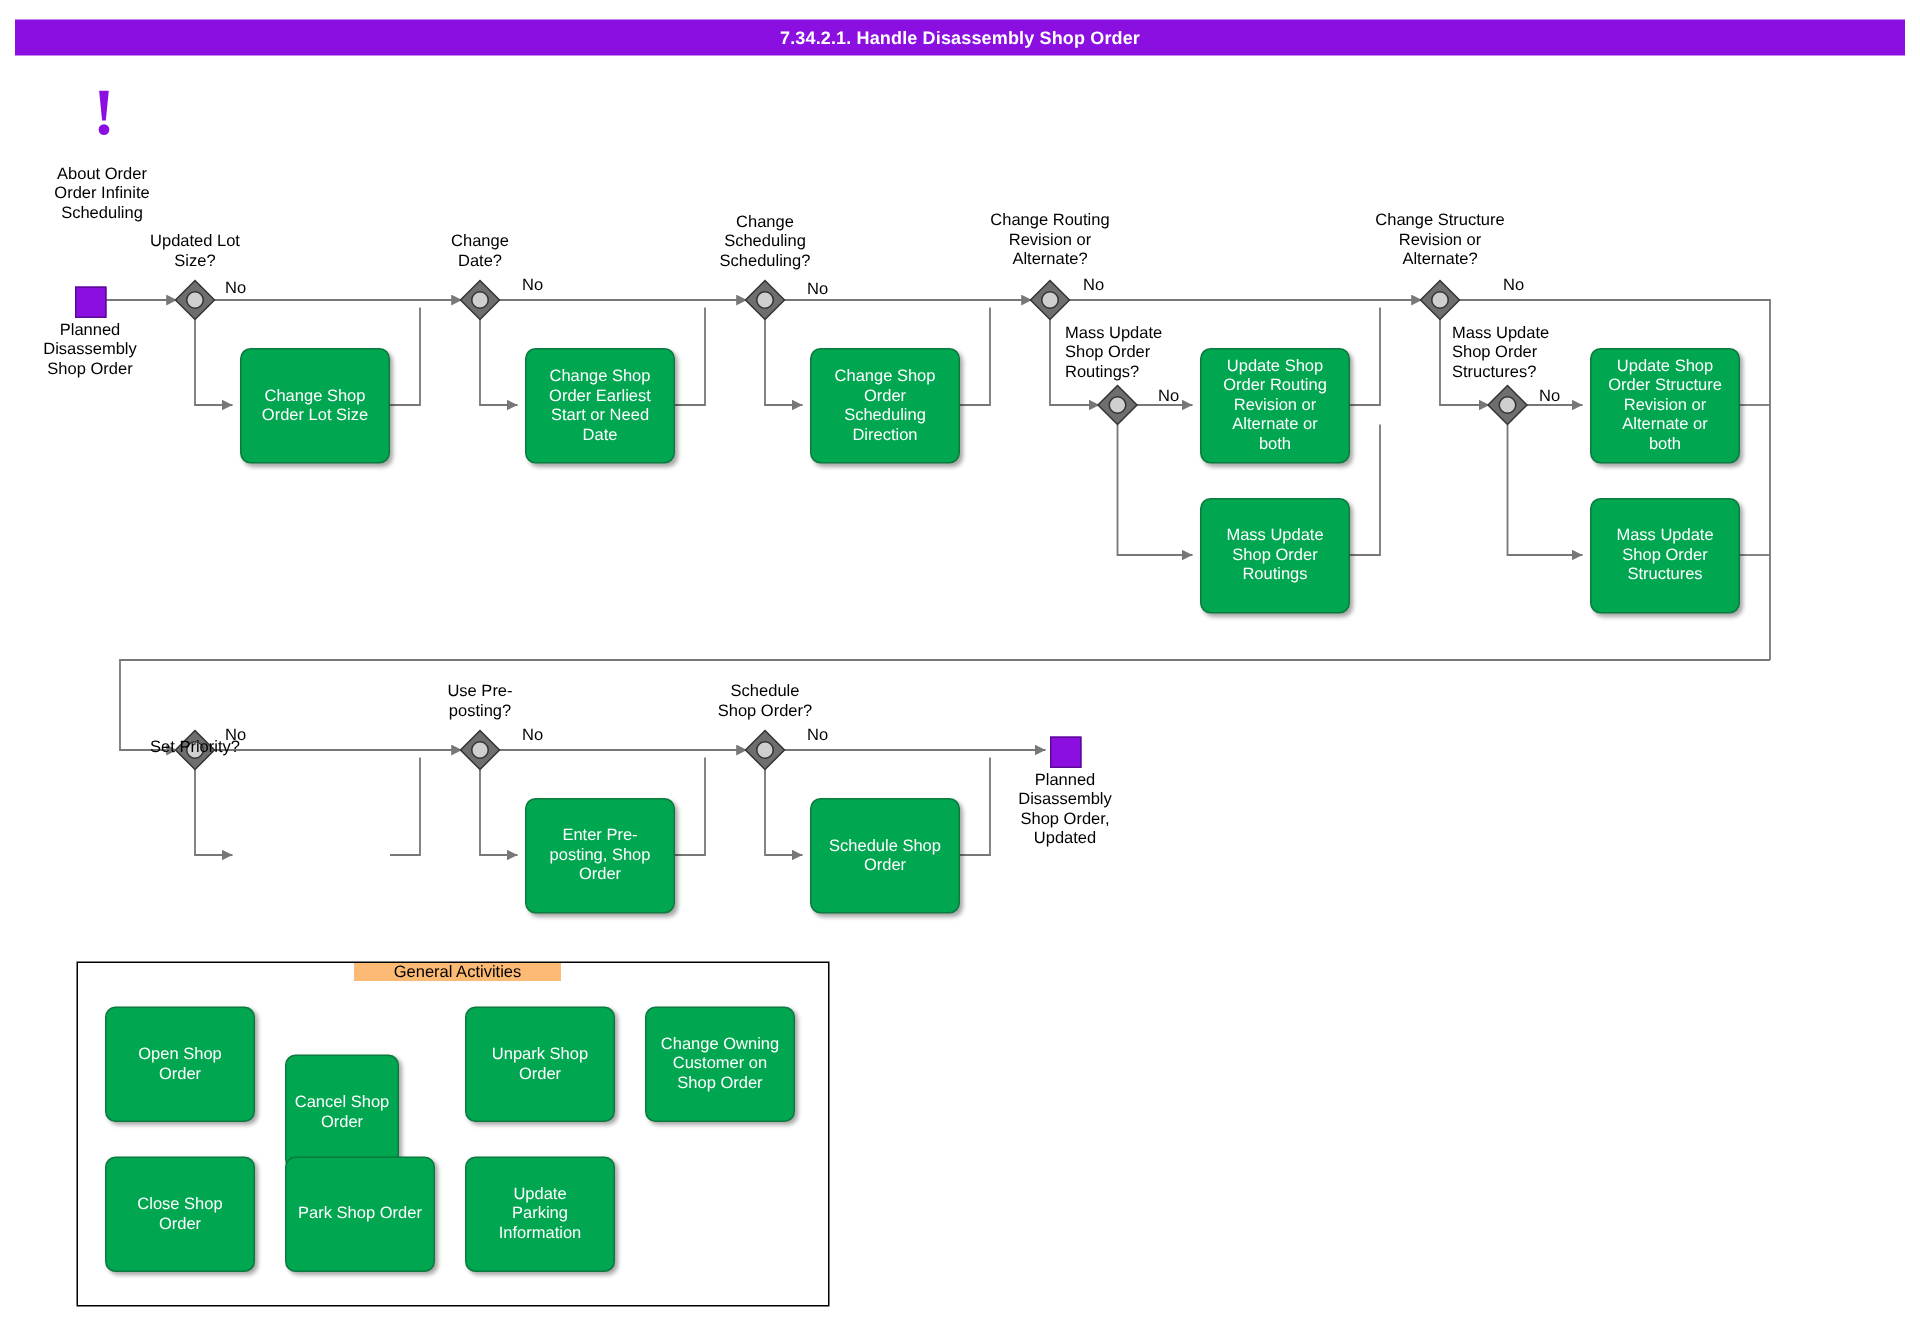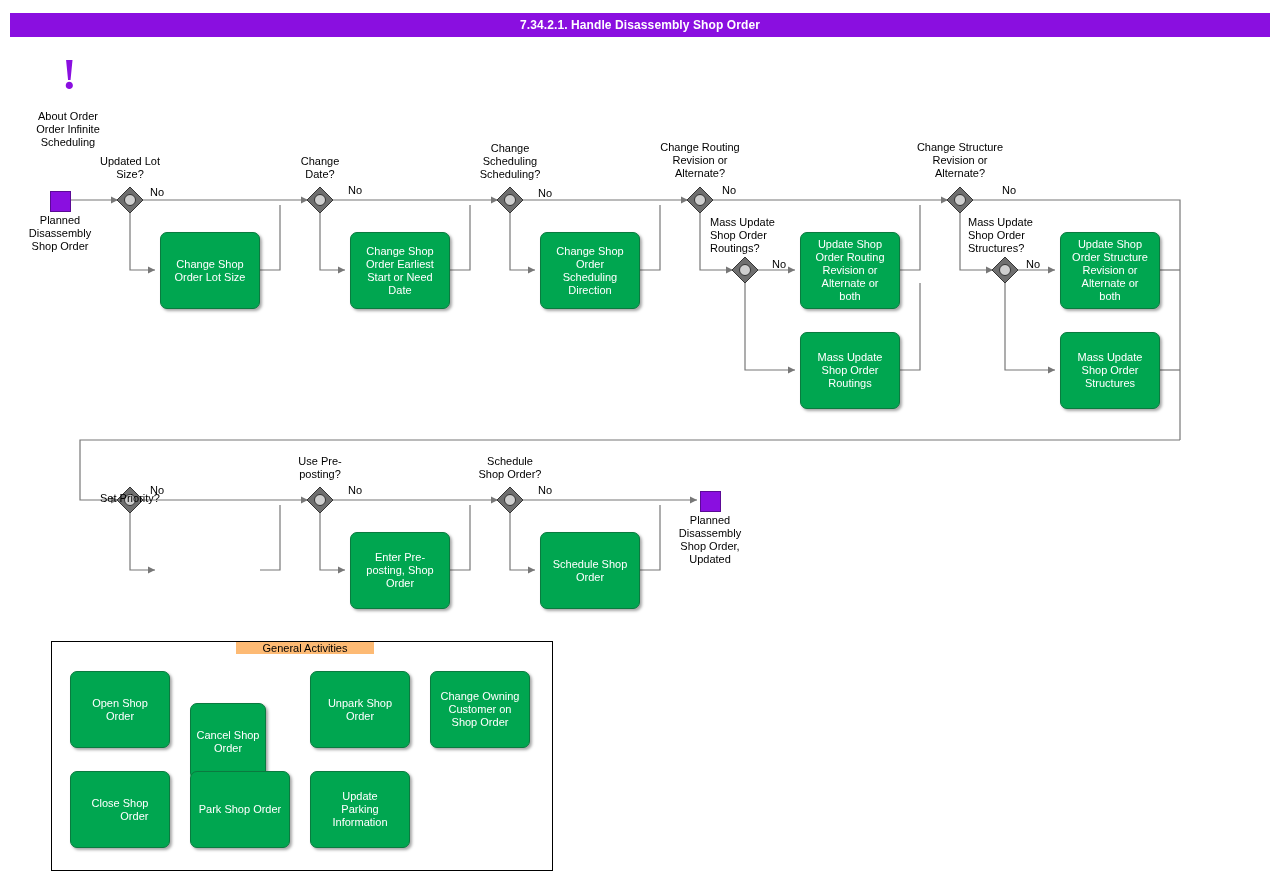--- a/index.html
+++ b/index.html
@@ -320,17 +320,17 @@
   <div class="node activity" style="left:540px; top:532px; width:100px; height:77px;">Schedule Shop<br>Order</div>
 
   <div class="group-box" style="left:51px; top:641px; width:500px; height:228px;"></div>
   <div class="group-title" style="left:236px; top:642px; width:130px;">General Activities</div>
 
   <div class="node activity" style="left:70px; top:671px; width:100px; height:77px;">Open Shop<br>Order</div>
   <div class="node activity" style="left:190px; top:671px; width:76px; height:77px;margin-top:32px;">Cancel Shop<br>Order</div>
   <div class="node activity" style="left:310px; top:671px; width:100px; height:77px;">Unpark Shop<br>Order</div>
   <div class="node activity" style="left:430px; top:671px; width:100px; height:77px;">Change Owning<br>Customer on<br>Shop Order</div>
 
-  <div class="node activity" style="left:70px; top:771px; width:100px; height:77px;text-align:right;">Close Shop<br>Order</div>
+  <div class="node activity" style="left:70px; top:771px; width:100px; height:77px;">Close Shop<br>Order</div>
   <div class="node activity" style="left:310px; top:771px; width:100px; height:77px;">Update<br>Parking<br>Information</div>
   <div class="node activity" style="left:190px; top:771px; width:100px; height:77px;">Park Shop Order</div>
 
 </div>
 
 </body></html>

